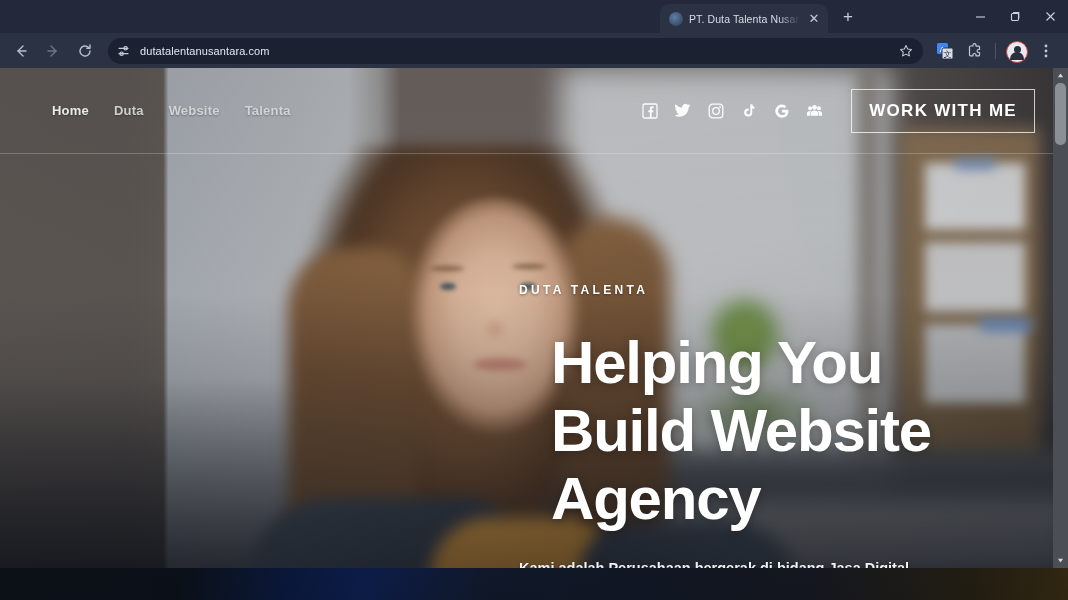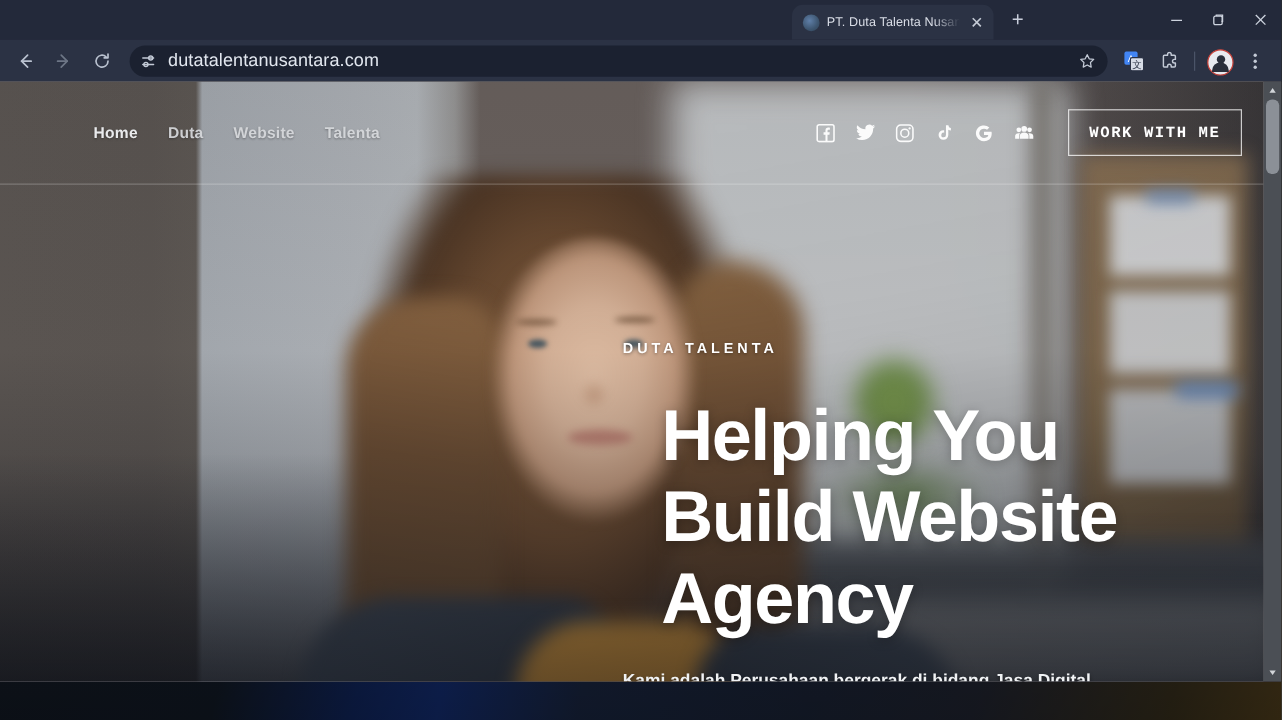--- a/index.html
+++ b/index.html
@@ -127,21 +127,21 @@
     gap: 8px;
   }
   .omnibox .site-icon {
     width: 16px; height: 16px;
     flex: 0 0 16px;
     display: flex; align-items: center; justify-content: center;
     color: #c3cad6;
   }
   .omnibox .url {
     flex: 1 1 auto;
-    font-size: 15px;
+    font-size: 11px;
     color: #e2e7ef;
     white-space: nowrap;
     overflow: hidden;
     letter-spacing: .1px;
   }
   .star-btn {
     width: 22px; height: 22px;
     display: flex; align-items: center; justify-content: center;
     color: #c3cad6;
   }
@@ -359,21 +359,21 @@
     position: absolute;
     inset: 0;
     background: linear-gradient(180deg, rgba(18,20,26,.10) 0%, rgba(18,20,26,.05) 45%, rgba(12,15,22,.45) 100%);
   }
   
   .site-nav {
     position: absolute;
     left: 0; right: 0; top: 0;
     height: 86px;
     display: flex;
-    padding: 0 18px 0 78px;
+    padding: 0 18px 0 52px;
     box-sizing: border-box;
     border-bottom: 1px solid rgba(255,255,255,.22);
   }
   .nav-links {
     display: flex;
     align-items: center;
     gap: 25px;
   }
   .nav-link {
     font-size: 13px;
@@ -397,26 +397,25 @@
   }
   .social-icon {
     width: 17px; height: 17px;
     display: flex; align-items: center; justify-content: center;
     color: #ffffff;
     opacity: .95;
   }
   .cta {
     border: 1px solid rgba(255,255,255,.75);
     color: #fff;
-    font-size: 13px;
+    font-size: 17px;
     font-weight: bold;
     letter-spacing: 1.3px;
     padding: 11px 17px;
     white-space: nowrap;
-    font-family: Liberation Mono, monospace;
   }
   
   .hero-text {
     position: absolute;
     left: 519px;
     top: 215px;
     width: 420px;
   }
   .eyebrow {
     font-size: 12px;

